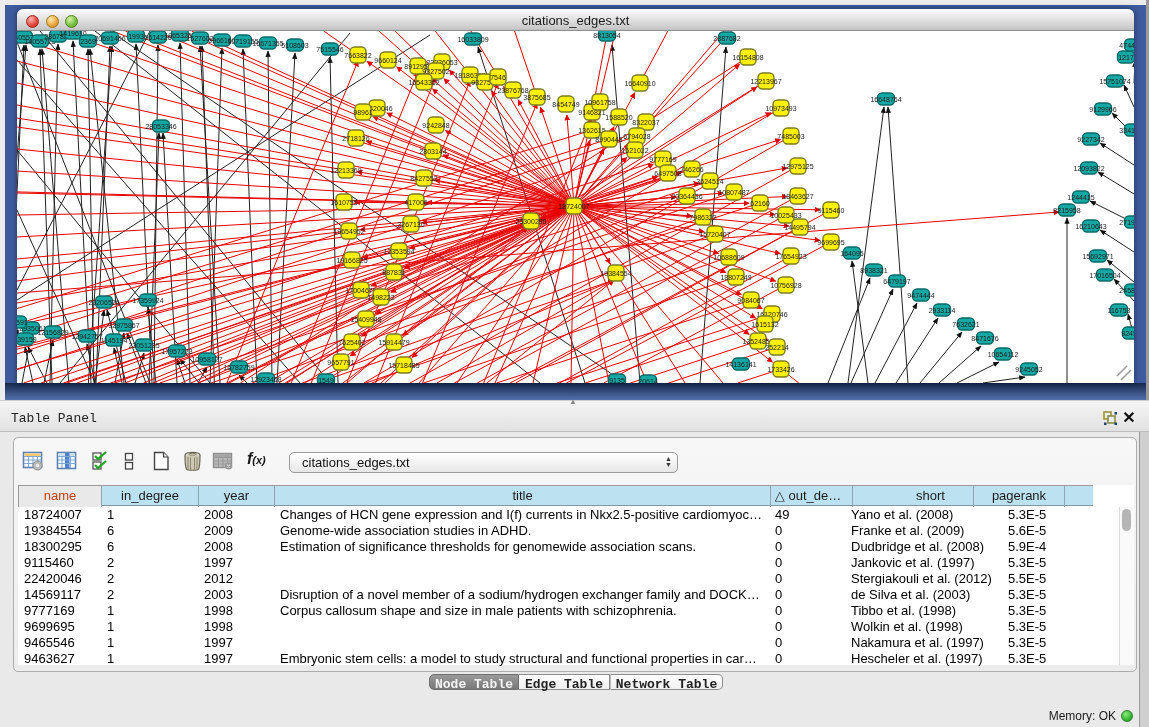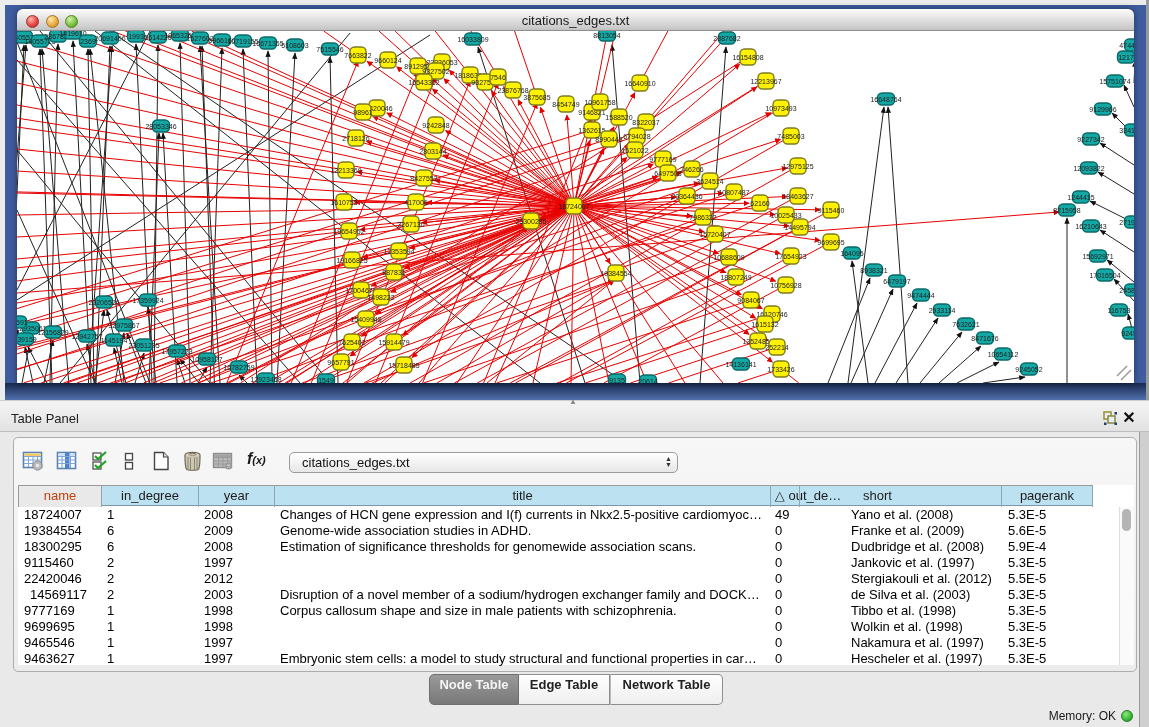--- a/index.html
+++ b/index.html
@@ -16,43 +16,43 @@
  background:linear-gradient(#fdfdfd,#cdcdcd 85%,#c2c2c2);border-bottom:1px solid #8f8f8f;}
 #title{width:100%;text-align:center;font-size:13px;color:#1a1a1a;line-height:23px;font-weight:normal}
 .tl{position:absolute;top:5.5px;width:13px;height:13px;border-radius:50%;}
 #tlr{left:8.5px;background:radial-gradient(circle at 35% 30%,#ffb3ad,#e4453c 60%,#b2241e);border:1px solid #9e2c24}
 #tly{left:28.5px;background:radial-gradient(circle at 35% 30%,#ffe9b0,#e9a63c 60%,#c07e17);border:1px solid #a3761c}
 #tlg{left:47.5px;background:radial-gradient(circle at 35% 30%,#d6f3a8,#74bf3e 60%,#4f9622);border:1px solid #57821d}
 #canvas{left:0;top:22px;width:1117px;height:352px;background:#fff;overflow:hidden;}
 #splitter{left:0;top:400px;width:1149px;height:5px;background:#f2f2f2;border-top:1px solid #cfcfcf;}
 #split-h{left:569px;top:399px;width:12px;height:6px;color:#8a8a8a;font-size:8px;line-height:6px}
 #tphead{left:0;top:405px;width:1149px;height:27px;background:linear-gradient(#f2f2f2,#e2e2e2);
- border-bottom:1px solid #bdbdbd;}
+ border-bottom:1px solid #bdbdbd;font-family:Liberation Mono, monospace;}
 #tptitle{left:11px;top:6px;font-size:13px;color:#222;}
 #floaticon{left:1103px;top:411px;width:14px;height:14px}
 #closex{left:1119px;top:408px;width:20px;height:20px;font-size:16px;font-weight:bold;color:#111;line-height:20px;text-align:center}
 #panel{left:13px;top:437px;width:1124px;height:235px;border:1px solid #adadad;border-radius:5px;
  background:linear-gradient(#f7f7f7,#ececec);}
 .tbi{position:absolute;top:450px}
 .fx{position:absolute;left:247px;top:450px;font-size:16px;font-style:italic;font-weight:bold;color:#1a1a1a}
 .fx span{font-size:11px}
 #combo{left:289px;top:452px;width:389px;height:21px;border:1px solid #9b9b9b;border-radius:5px;
  background:linear-gradient(#fff,#e7e7e7);font-size:13px;color:#111;line-height:20px;padding-left:12px}
 #comboarrows{left:662px;top:452px;width:13px;height:21px;font-size:7px;line-height:6px;color:#333;text-align:center;padding-top:4px}
 #table{left:18px;top:485px;width:1116px;height:180px;background:#fff;}
 #thead{position:absolute;left:0;top:0;height:21px;width:1075px;background:#bce1f1;border-top:1px solid #9a9a9a;border-bottom:1px solid #7e97a5;}
 .th{position:absolute;top:0;height:21px;font-size:13px;color:#1c1c1c;text-align:center;line-height:20px;
  border-left:1px solid #8fa5b1;}
 .trow{position:absolute;height:16px;width:1100px;font-size:13px;color:#000;}
 .trow span{position:absolute;white-space:nowrap;overflow:hidden;line-height:16px}
 #vscroll{left:1119px;top:507px;width:15px;height:158px;background:#fafafa;border-left:1px solid #ddd;}
 #vthumb{left:1122px;top:509px;width:9px;height:22px;background:#b5b5b5;border-radius:5px;}
 #tabs{left:429px;top:674px;height:20px;font-size:13px;font-weight:bold}
-.seg{position:absolute;top:0;height:31px;line-height:19px;text-align:center;border:1px solid #8d8d8d;color:#222;
- background:linear-gradient(#fefefe,#efefef);}
+.seg{position:absolute;top:0;height:16px;line-height:19px;text-align:center;border:1px solid #8d8d8d;color:#222;
+ background:linear-gradient(#fefefe,#efefef);font-family:Liberation Mono, monospace;}
 #seg1{left:0;width:90px;border-radius:5px 0 0 5px;background:linear-gradient(#9a9a9a,#787878);color:#f4f4f4;border-color:#6f6f6f}
 #seg2{left:90px;width:91px;border-left:none}
 #seg3{left:181px;width:113px;border-left:1px solid #bbb;border-radius:0 5px 5px 0}
 #memory{left:1020px;top:710px;width:96px;text-align:right;font-size:12px;color:#1a1a1a;line-height:13px}
 #memdot{left:1121px;top:710px;width:12px;height:12px;border-radius:50%;
  background:radial-gradient(circle at 38% 32%,#8ee87f,#2fb52f 65%,#1d8f1d);border:1px solid #2a7a2a}
 </style></head><body>
 <div class="abs" id="topstrip"></div>
 <div class="abs" id="desk"></div>
 <div class="abs" id="deskband"></div>
@@ -686,22 +686,22 @@
 
 <div class="abs" id="combo">citations_edges.txt</div>
 <div class="abs" id="comboarrows">▲<br>▼</div>
 <div class="abs" id="table">
   <div id="thead">
     <div class="th" style="left:0;width:83px;background:#e9e9e9;border-left:1px solid #9a9a9a;color:#c2410c">name</div>
     <div class="th" style="left:83px;width:97px">in_degree</div>
     <div class="th" style="left:180px;width:76px">year</div>
     <div class="th" style="left:256px;width:496px">title</div>
     <div class="th" style="left:752px;width:75px">△ out_de…</div>
-    <div class="th" style="left:781px;width:156px">short</div>
-    <div class="th" style="left:983px;width:92px;border-right:1px solid #8fa5b1">pagerank</div>
+    <div class="th" style="left:834px;width:156px">short</div>
+    <div class="th" style="left:955px;width:92px;border-right:1px solid #8fa5b1">pagerank</div>
   </div>
 <div class="trow" style="top:22px">
 <span style="left:6px;width:76px">18724007</span>
 <span style="left:89px;width:88px">1</span>
 <span style="left:186px;width:68px">2008</span>
 <span style="left:262px;width:488px">Changes of HCN gene expression and I(f) currents in Nkx2.5-positive cardiomyoc…</span>
 <span style="left:757px;width:64px">49</span>
 <span style="left:833px;width:148px">Yano et al. (2008)</span>
 <span style="left:990px;width:84px">5.3E-5</span>
 </div>
@@ -733,21 +733,21 @@
 </div>
 <div class="trow" style="top:86px">
 <span style="left:6px;width:76px">22420046</span>
 <span style="left:89px;width:88px">2</span>
 <span style="left:186px;width:68px">2012</span>
 <span style="left:757px;width:64px">0</span>
 <span style="left:833px;width:148px">Stergiakouli et al. (2012)</span>
 <span style="left:990px;width:84px">5.5E-5</span>
 </div>
 <div class="trow" style="top:102px">
-<span style="left:12px;width:76px">14569117</span>
+<span style="left:6px;width:76px">14569117</span>
 <span style="left:89px;width:88px">2</span>
 <span style="left:186px;width:68px">2003</span>
 <span style="left:262px;width:488px">Disruption of a novel member of a sodium/hydrogen exchanger family and DOCK…</span>
 <span style="left:757px;width:64px">0</span>
 <span style="left:833px;width:148px">de Silva et al. (2003)</span>
 <span style="left:990px;width:84px">5.3E-5</span>
 </div>
 <div class="trow" style="top:118px">
 <span style="left:6px;width:76px">9777169</span>
 <span style="left:89px;width:88px">1</span>

